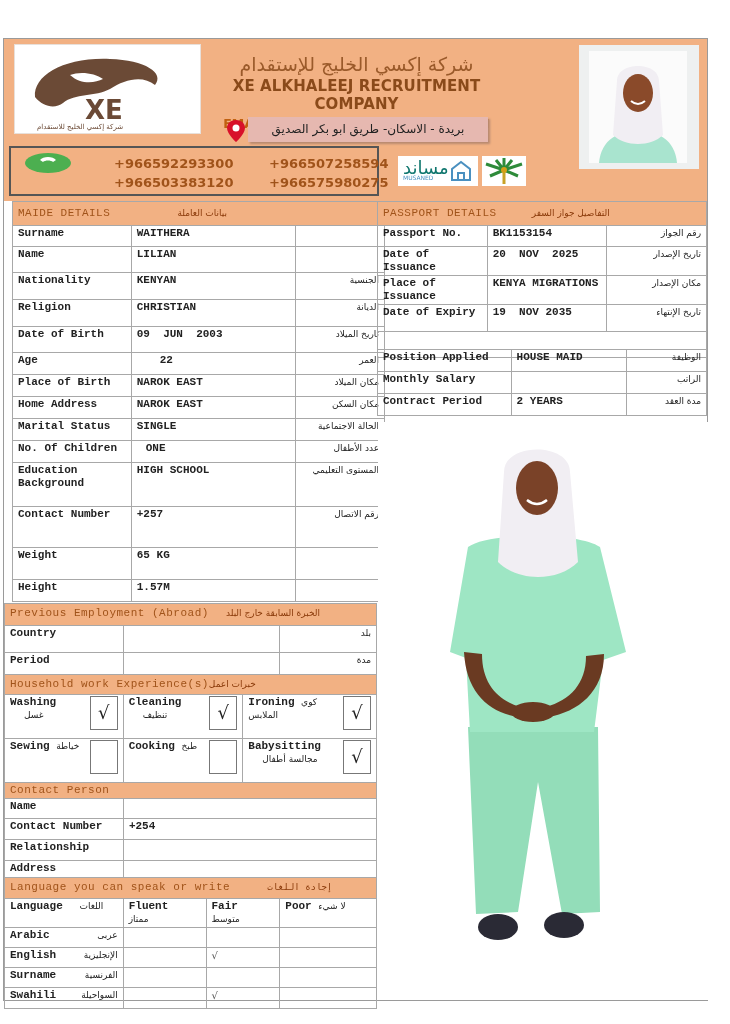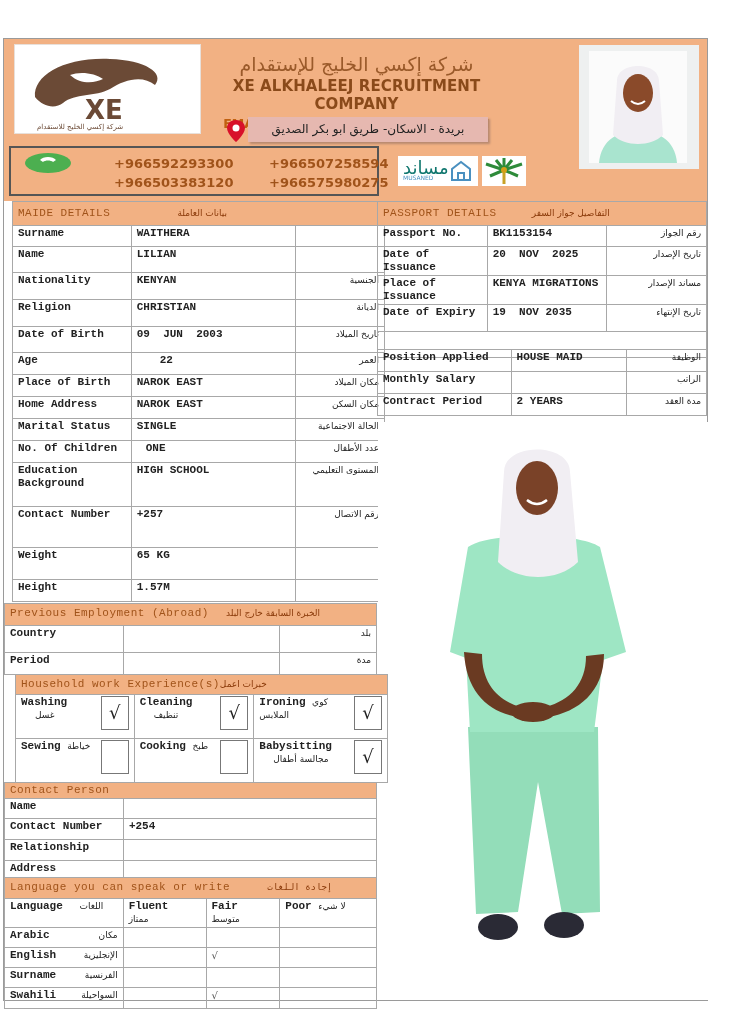--- a/index.html
+++ b/index.html
@@ -203,21 +203,21 @@
           <td class="ar">رقم الجواز</td>
         </tr>
     <tr style="height:27px;">
           <td>Date of Issuance</td>
           <td class="v" style="white-space:pre;">20  NOV  2025</td>
           <td class="ar">تاريخ الإصدار</td>
         </tr>
     <tr style="height:27px;">
           <td>Place of Issuance</td>
           <td class="v">KENYA MIGRATIONS</td>
-          <td class="ar">مساند الإصدار</td>
+          <td class="ar">مكان الإصدار</td>
         </tr>
     <tr style="height:27px;">
           <td>Date of Expiry</td>
           <td class="v" style="white-space:pre;">19  NOV 2035</td>
           <td class="ar">تاريخ الإنتهاء</td>
         </tr>
     <tr style="height:26px;">
           <td colspan="3"></td>
         </tr>
   </tbody>
@@ -289,21 +289,21 @@
           <td class="ar">بلد</td>
         </tr>
     <tr style="height:22px;padding-left:24px;">
           <td>Period</td>
           <td class="v"></td>
           <td class="ar">مدة</td>
         </tr>
   </tbody>
     </table>
 
-  <table style="left:11px; top:635px; width:373px;">
+  <table style="left:0; top:635px; width:373px;">
     <colgroup>
         <col style="width:119px">
         <col style="width:120px">
         <col style="width:134px">
       </colgroup>
     <tbody>
         <tr style="height:20px;">
       <td colspan="3" class="sec" style="padding-top:3px;">
         <span>Household work Experience(s)</span><span class="ar2" style="margin-left:0;">خبرات اعمل</span>
       </td>
@@ -381,21 +381,21 @@
             <div>Fluent</div>
             <div class="sm-ar">ممتاز</div>
           </td>
       <td>
             <div>Fair</div>
             <div class="sm-ar">متوسط</div>
           </td>
       <td><span>Poor</span> <span class="sm-ar">لا شيء</span></td>
     </tr>
     <tr style="height:20px;">
-      <td><span>Arabic</span><span class="sm-ar" style="float:right;">مكان</span></td>
+      <td><span>Arabic</span><span class="sm-ar" style="float:right;">عربى</span></td>
       <td class="tick"></td>
       <td class="tick"></td>
       <td class="tick"></td>
     </tr>
     <tr style="height:20px;">
       <td><span>English</span><span class="sm-ar" style="float:right;">الإنجليزية</span></td>
       <td class="tick"></td>
       <td class="tick">√</td>
       <td class="tick"></td>
     </tr>

